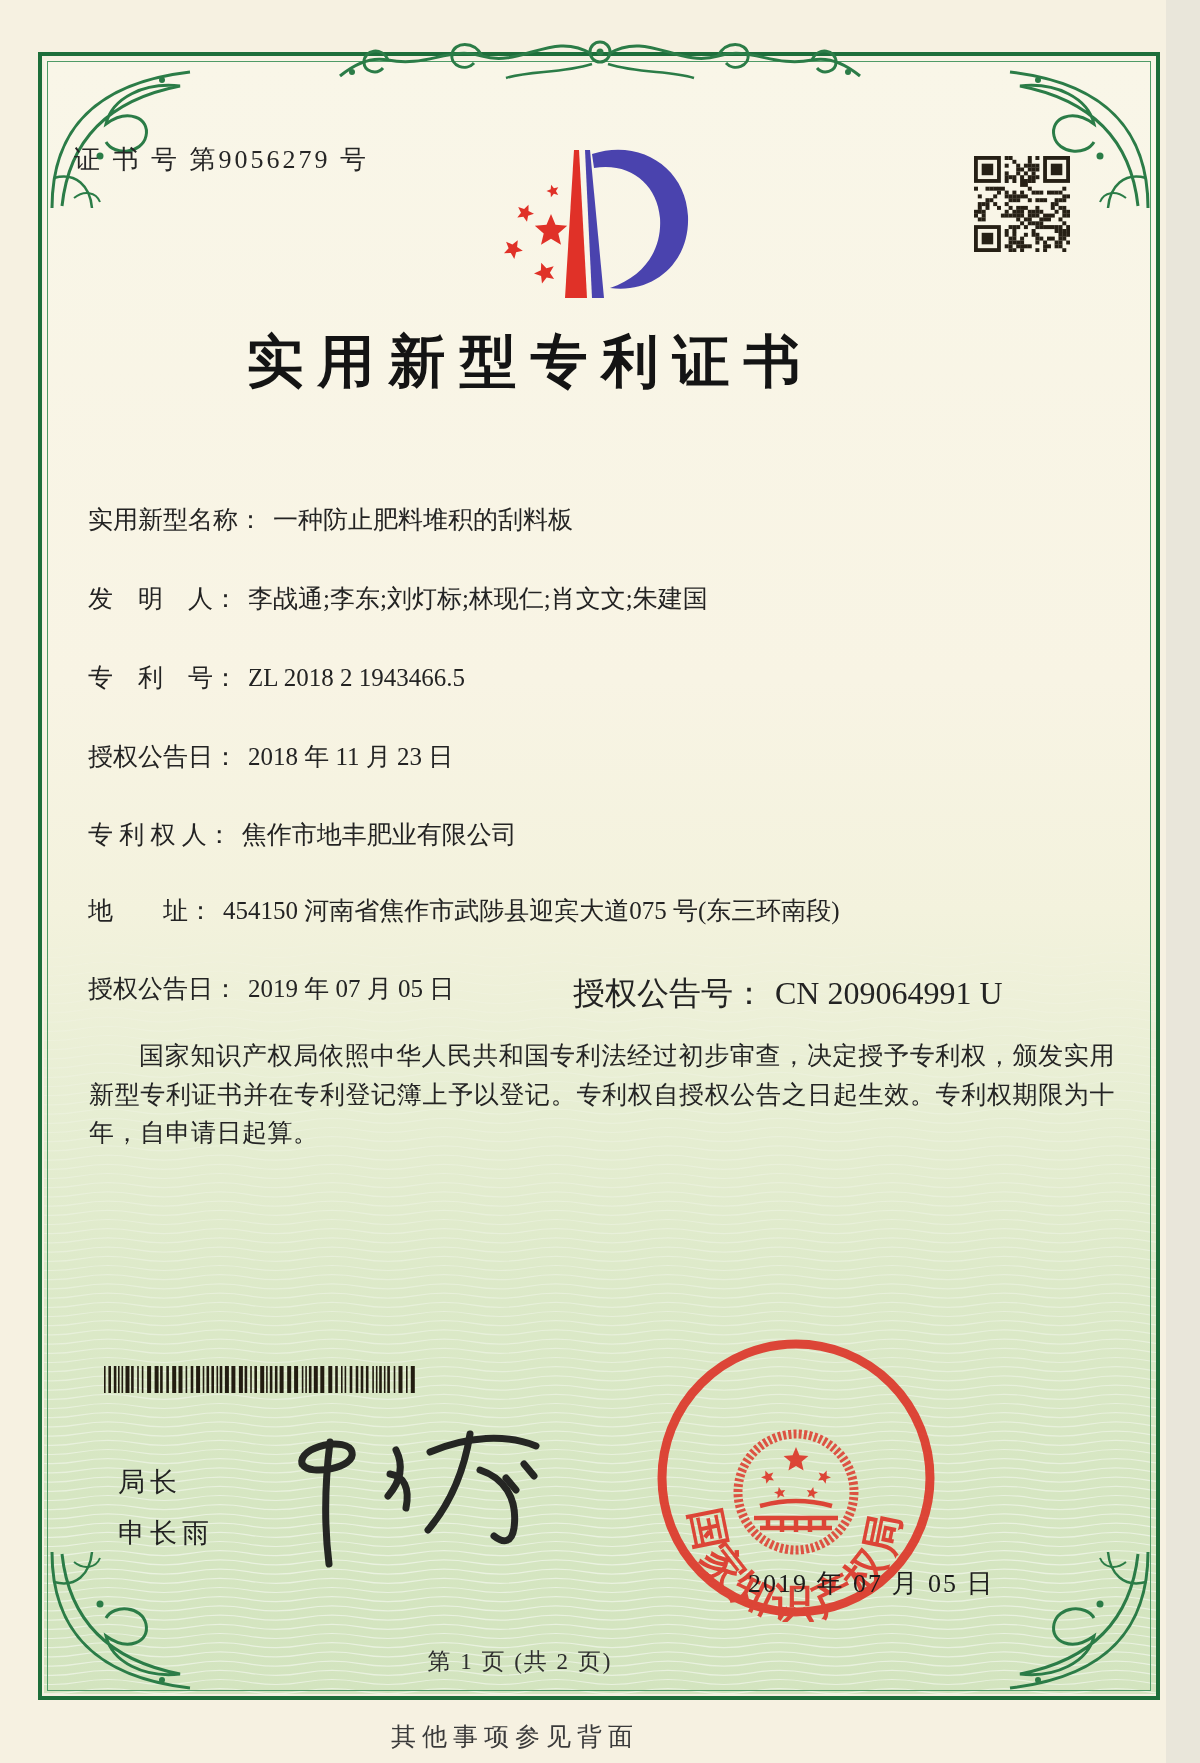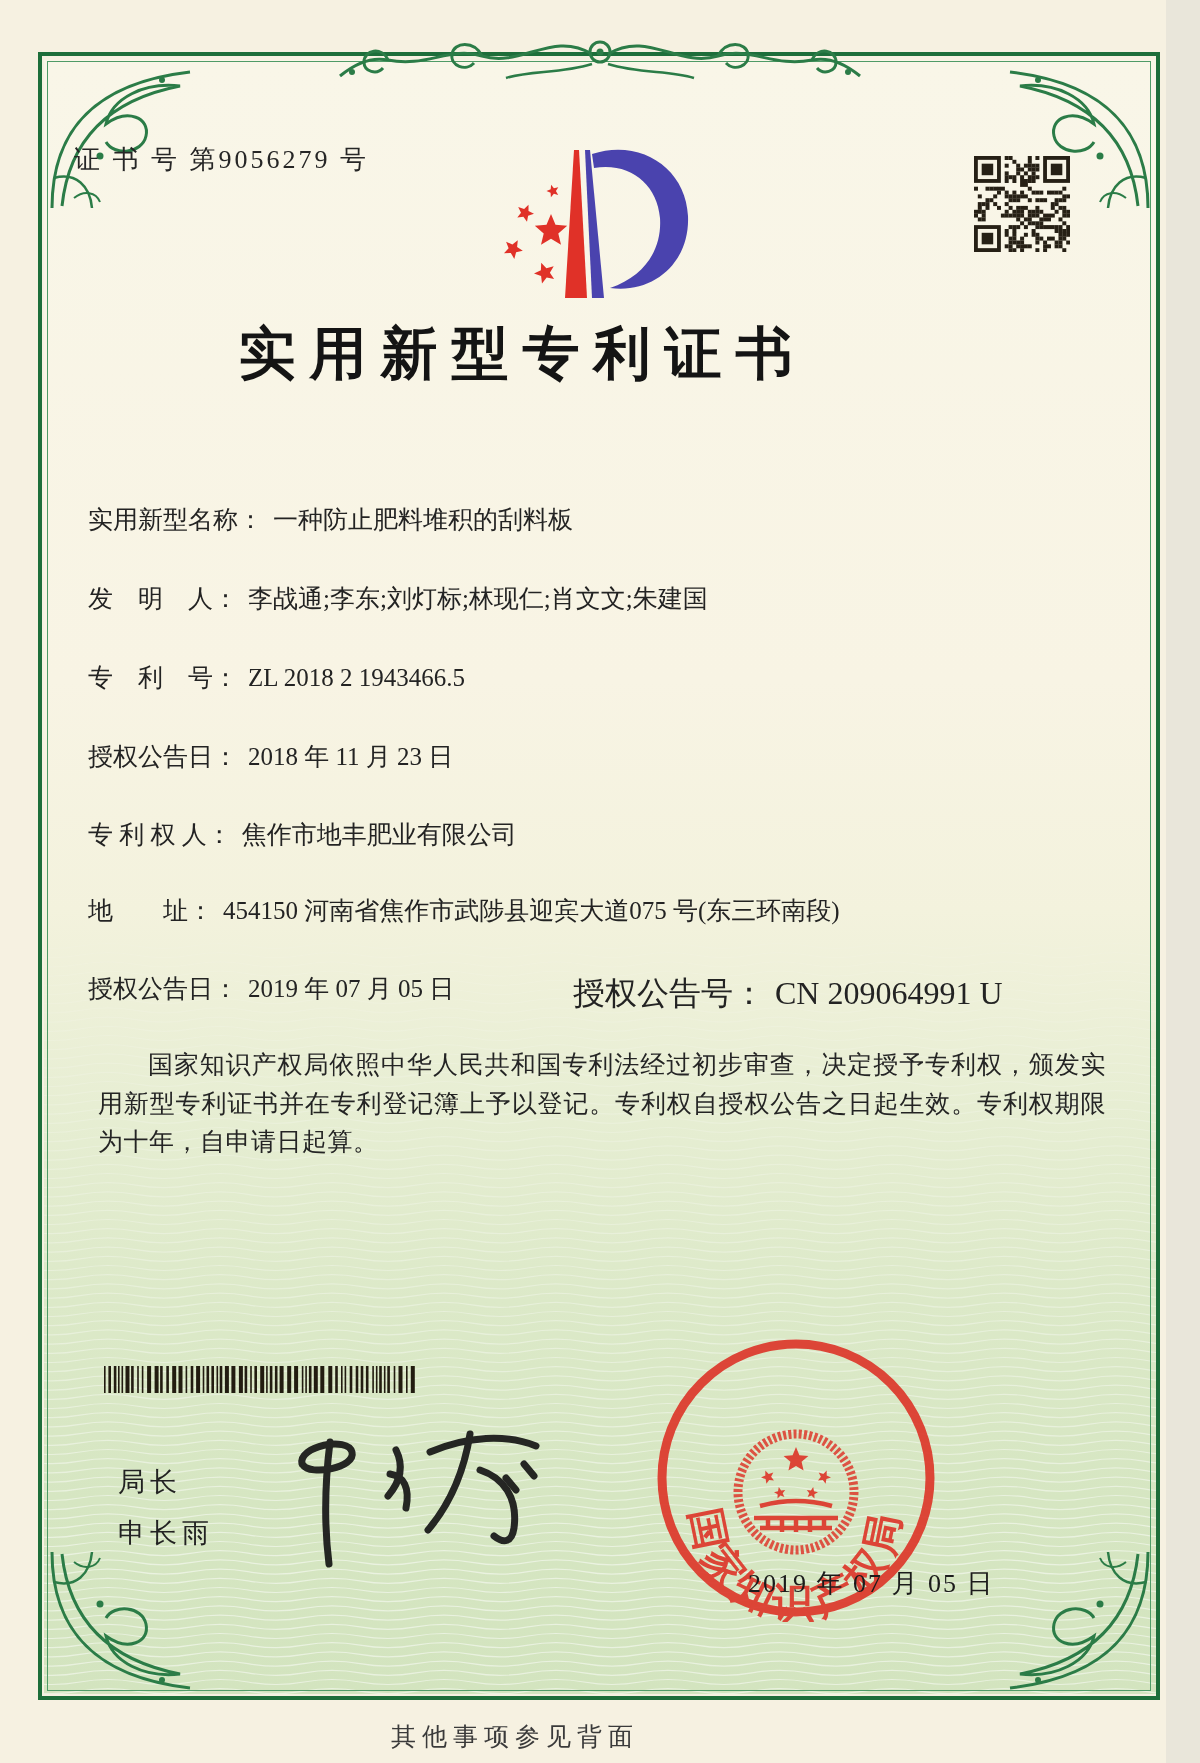--- a/index.html
+++ b/index.html
@@ -14,21 +14,21 @@
   .cert-no{position:absolute;left:74px;top:142px;font-size:26px;letter-spacing:3px;color:#262626;z-index:4;}
   .logo{position:absolute;left:488px;top:146px;z-index:4;}
   .qr{position:absolute;left:974px;top:156px;z-index:4;}
   .title{position:absolute;left:0;top:316px;width:1045px;text-align:center;font-size:57px;font-weight:bold;
          letter-spacing:14px;color:#141414;z-index:4;}
   .row{position:absolute;left:88px;font-size:25px;color:#232323;z-index:4;white-space:nowrap;}
   .fvalue{margin-left:10px;}
   .grant{position:absolute;left:573px;font-size:32px;color:#232323;z-index:4;white-space:nowrap;}
   .paras{position:absolute;left:86px;top:1034px;width:1032px;font-size:25px;line-height:38.5px;
          text-align:justify;color:#242424;z-index:4;}
-  .paras p{margin:12px;text-indent:2em;letter-spacing:0.5px;}
+  .paras p{margin:3px;text-indent:2em;letter-spacing:0.5px;}
   .barcode{position:absolute;left:104px;top:1366px;z-index:4;}
   .comm-title{position:absolute;left:118px;top:1464px;font-size:27px;letter-spacing:5px;color:#222;z-index:4;}
   .comm-name{position:absolute;left:118px;top:1515px;font-size:27px;letter-spacing:5px;color:#222;z-index:4;}
   .signature{position:absolute;left:278px;top:1412px;z-index:4;}
   .seal{position:absolute;left:652px;top:1334px;z-index:4;opacity:0.92;}
   .seal-date{position:absolute;left:748px;top:1566px;font-size:26px;letter-spacing:2px;color:#1b1b1b;z-index:5;}
   .page-no{position:absolute;left:0;top:1646px;width:1040px;text-align:center;font-size:23px;letter-spacing:2px;color:#2e2e2e;z-index:4;}
   .back-note{position:absolute;left:0;top:1720px;width:1030px;text-align:center;font-size:25px;letter-spacing:6px;color:#3a3a3a;z-index:4;}
 </style>
 </head>
@@ -377,21 +377,21 @@
       <rect x="3.84" y="3.84" width="19.2" height="19.2" fill="#f7f3e4"></rect>
       <rect x="7.68" y="7.68" width="11.52" height="11.52" fill="#262015"></rect>
       <rect x="69.12" y="0" width="26.88" height="26.88" fill="#262015"></rect>
       <rect x="72.96" y="3.84" width="19.2" height="19.2" fill="#f7f3e4"></rect>
       <rect x="76.8" y="7.68" width="11.52" height="11.52" fill="#262015"></rect>
       <rect x="0" y="69.12" width="26.88" height="26.88" fill="#262015"></rect>
       <rect x="3.84" y="72.96" width="19.2" height="19.2" fill="#f7f3e4"></rect>
       <rect x="7.68" y="76.8" width="11.52" height="11.52" fill="#262015"></rect>
     </svg>
 
-  <h1 class="title" style="margin:0;">实用新型专利证书</h1>
+  <h1 class="title" style="margin:8px;">实用新型专利证书</h1>
 
   <div class="row" style="top:503px">
     <span>实用新型名称：</span><span class="fvalue">一种防止肥料堆积的刮料板</span>
   </div>
   <div class="row" style="top:582px">
     <span>发　明　人：</span><span class="fvalue">李战通;李东;刘灯标;林现仁;肖文文;朱建国</span>
   </div>
   <div class="row" style="top:661px">
     <span>专　利　号：</span><span class="fvalue">ZL 2018 2 1943466.5</span>
   </div>
@@ -516,15 +516,16 @@
           <path d="M-14,26 v14"></path>
           <path d="M0,26 v14"></path>
           <path d="M14,26 v14"></path>
           <path d="M28,26 v12"></path>
       </g>
     </g>
   </svg>
 
   <div class="seal-date">2019 年 07 月 05 日</div>
 
+  <div class="page-no">第 1 页 (共 2 页)</div>
   <div class="back-note">其他事项参见背面</div>
 
 </div>
 
 </body></html>

